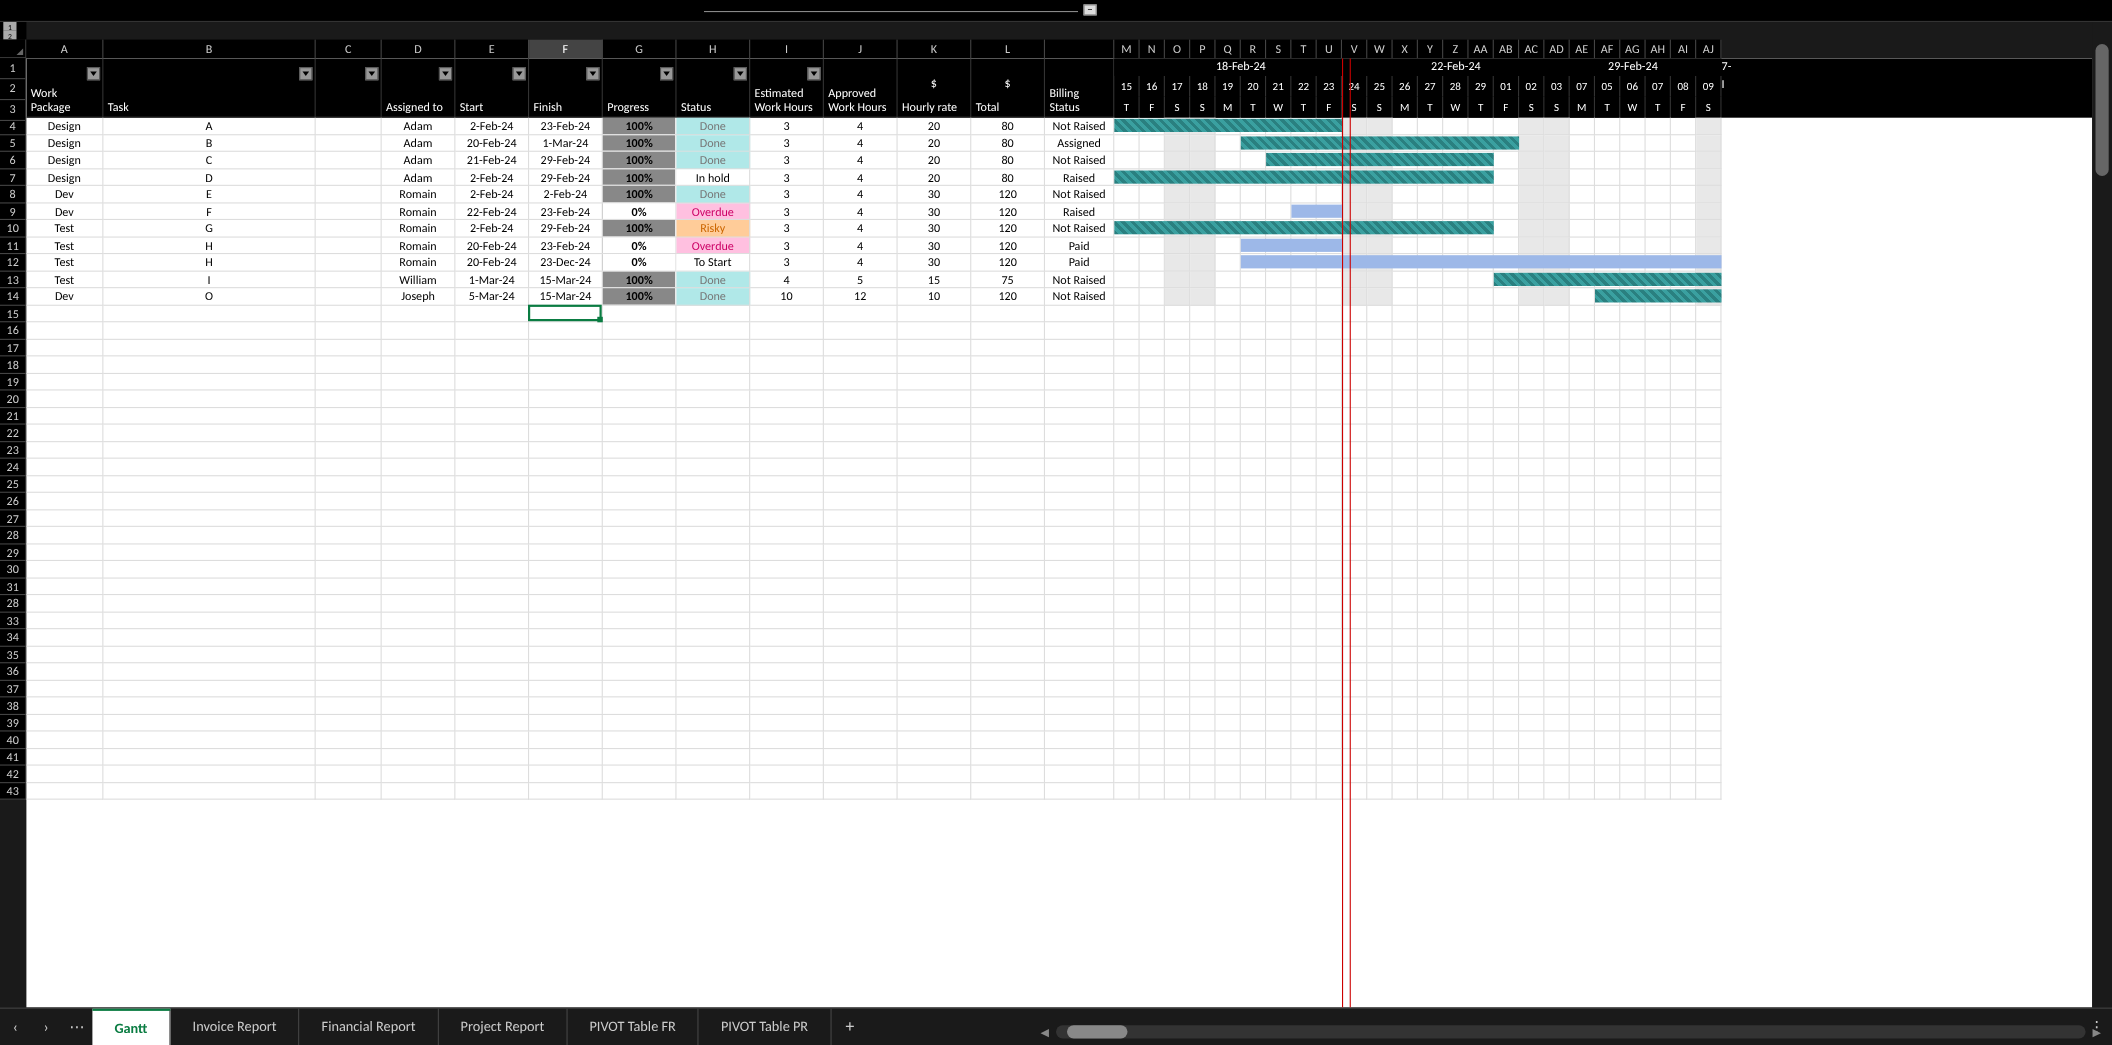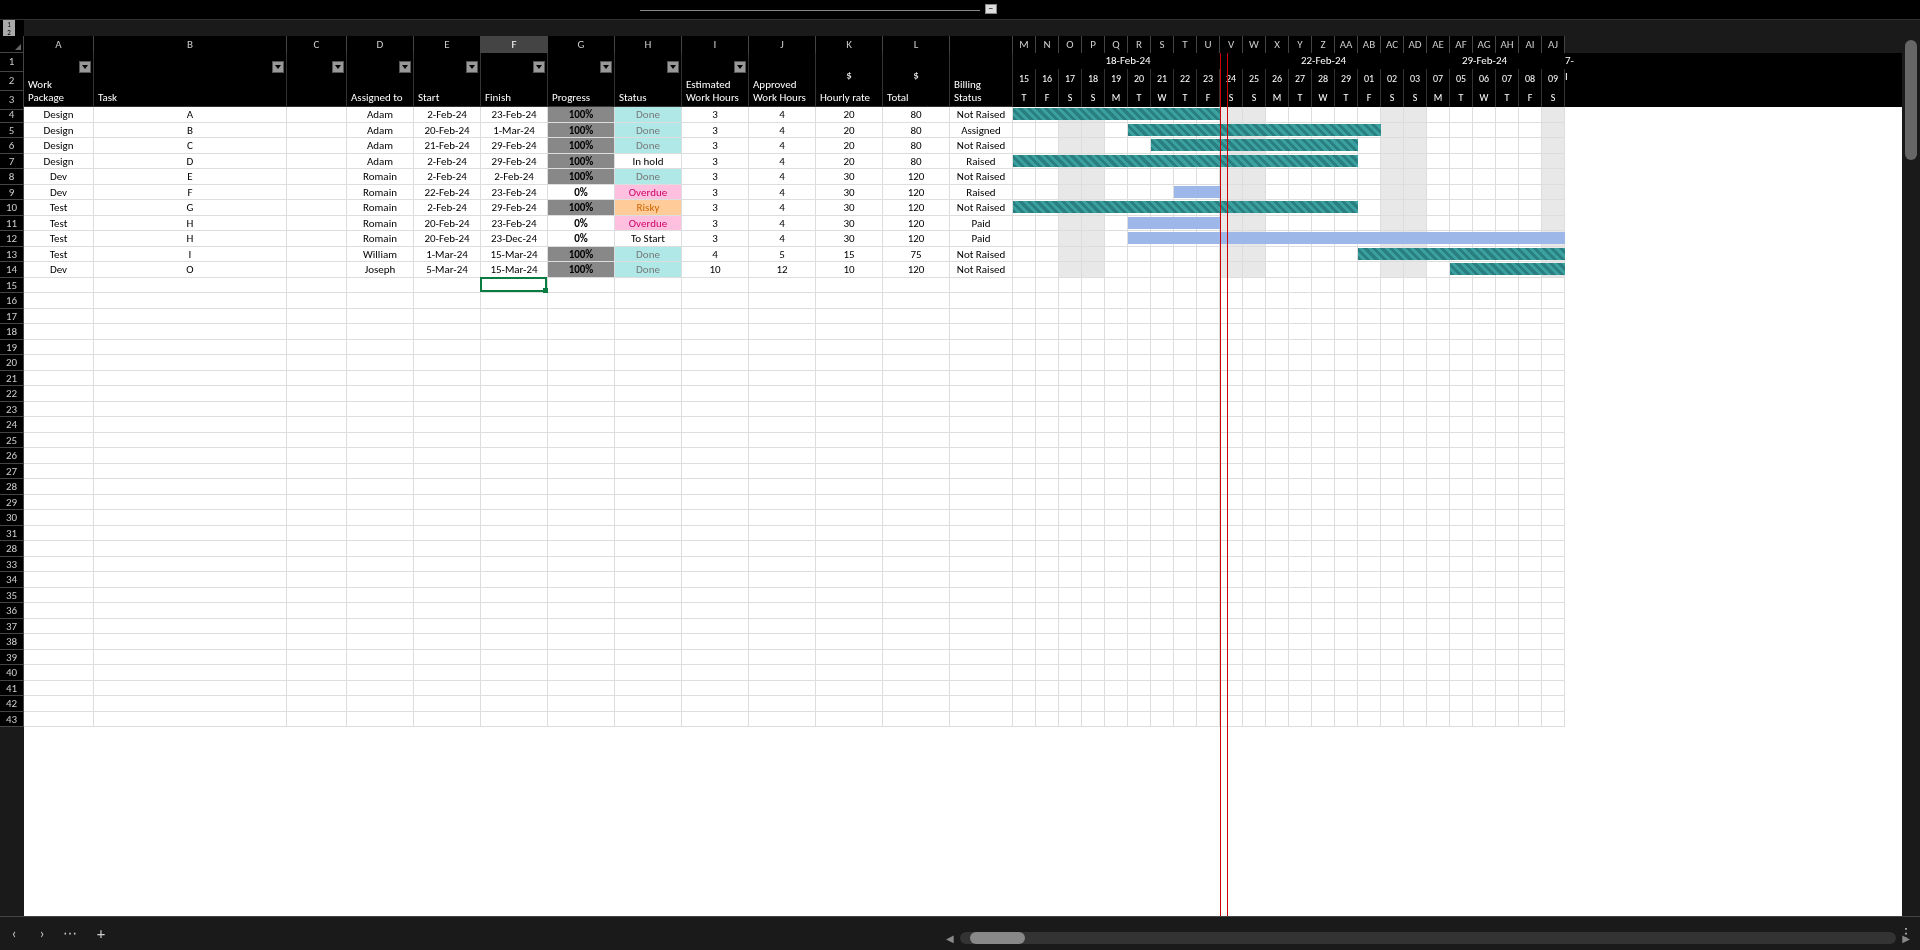--- a/index.html
+++ b/index.html
@@ -1877,20 +1877,28 @@
   </div>
 
 <div class="vscroll">
   <div class="vscroll-thumb"></div>
 </div>
 
 <div class="sheet-bar">
   <div class="nav-btn">‹</div>
   <div class="nav-btn">›</div>
   <div class="nav-btn">⋯</div>
+  <div class="tabs" id="tabs">
+      <div class="tab active">Gantt</div>
+      <div class="tab">Invoice Report</div>
+      <div class="tab">Financial Report</div>
+      <div class="tab">Project Report</div>
+      <div class="tab">PIVOT Table FR</div>
+      <div class="tab">PIVOT Table PR</div>
+    </div>
   <div class="add-sheet">+</div>
   <div style="flex:1"></div>
   <div class="nav-btn">⋮</div>
   <div class="hscroll">
     <span class="hscroll-arrow" style="left:-14px;top:0">◀</span>
     <div class="hscroll-track">
       <div class="hscroll-thumb"></div>
     </div>
     <span class="hscroll-arrow" style="right:-14px;top:0">▶</span>
   </div>

